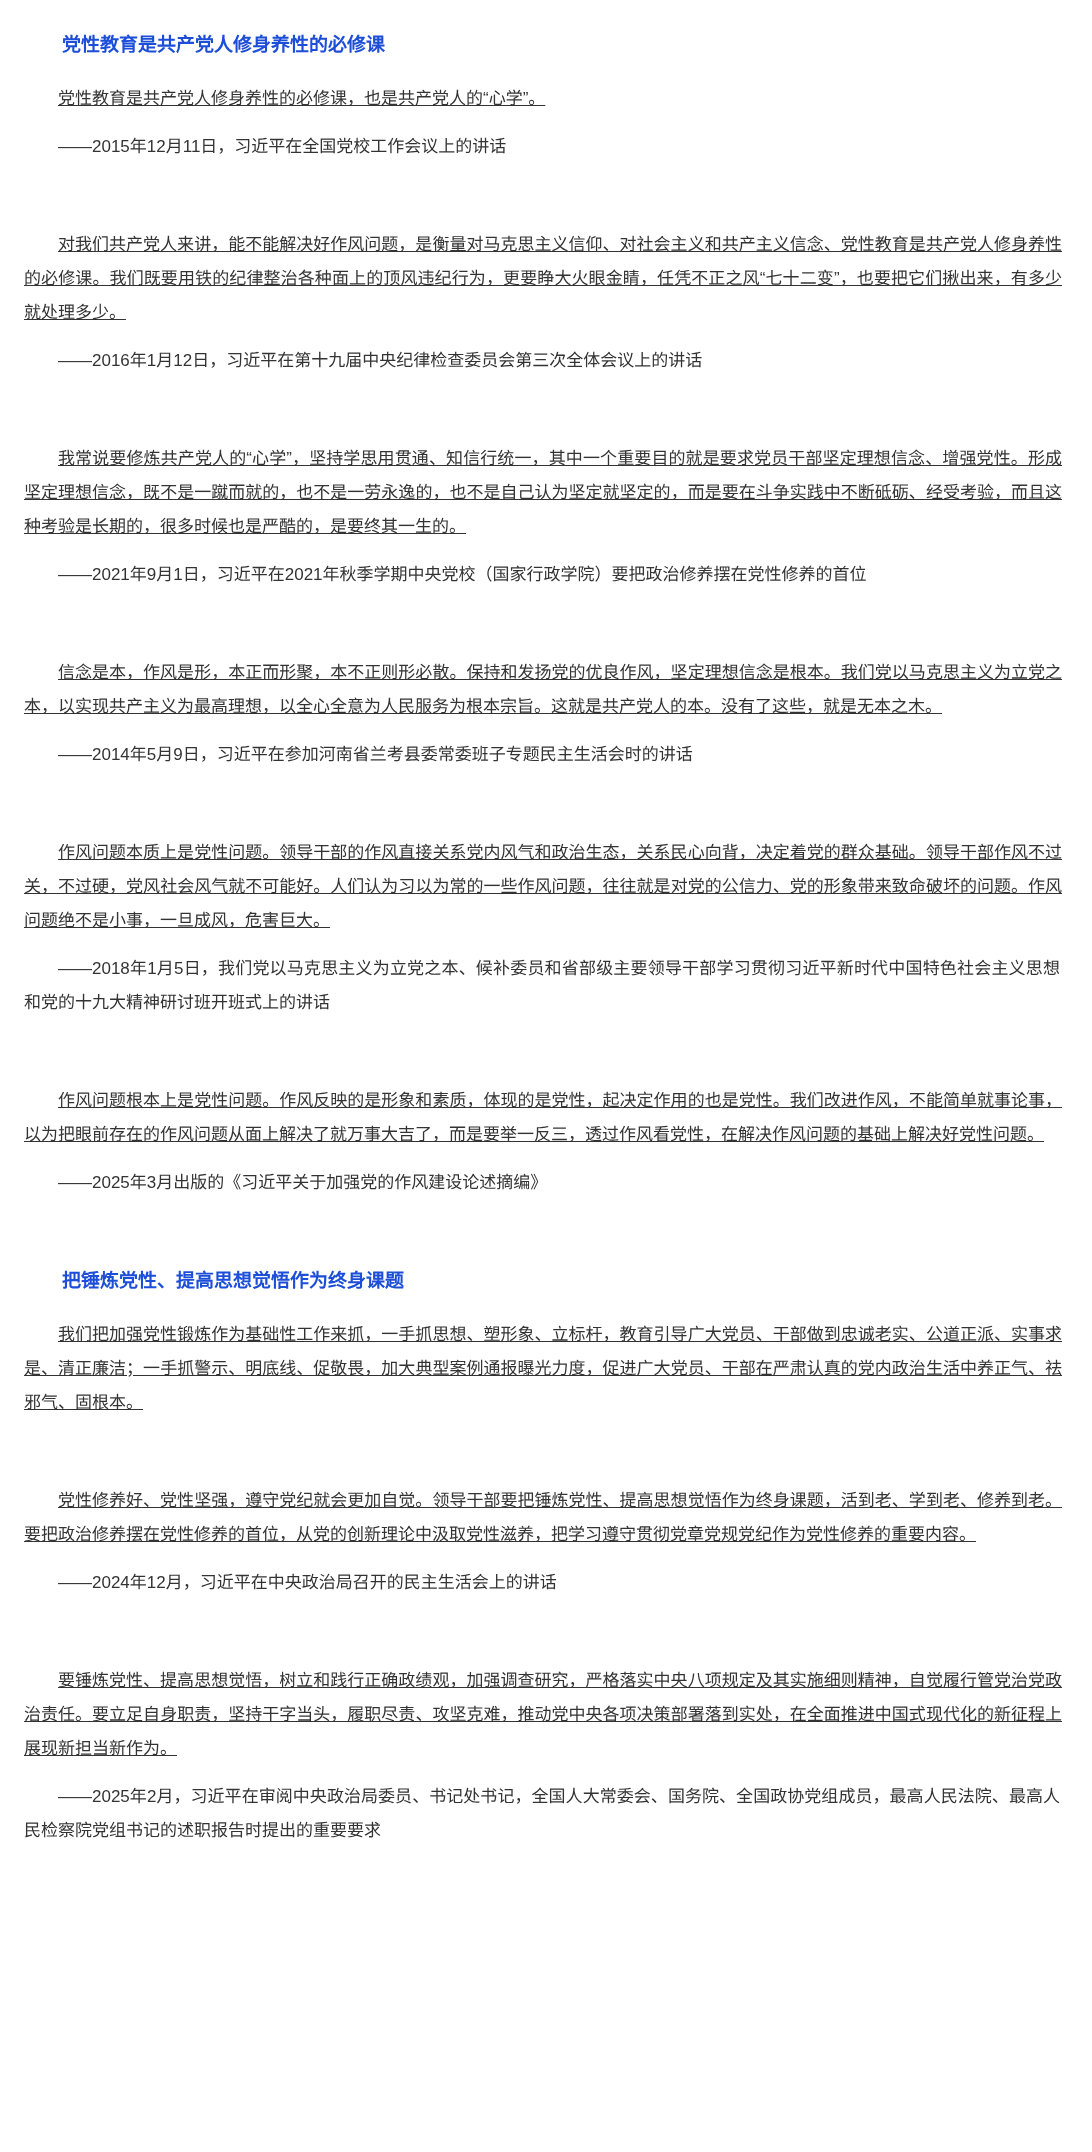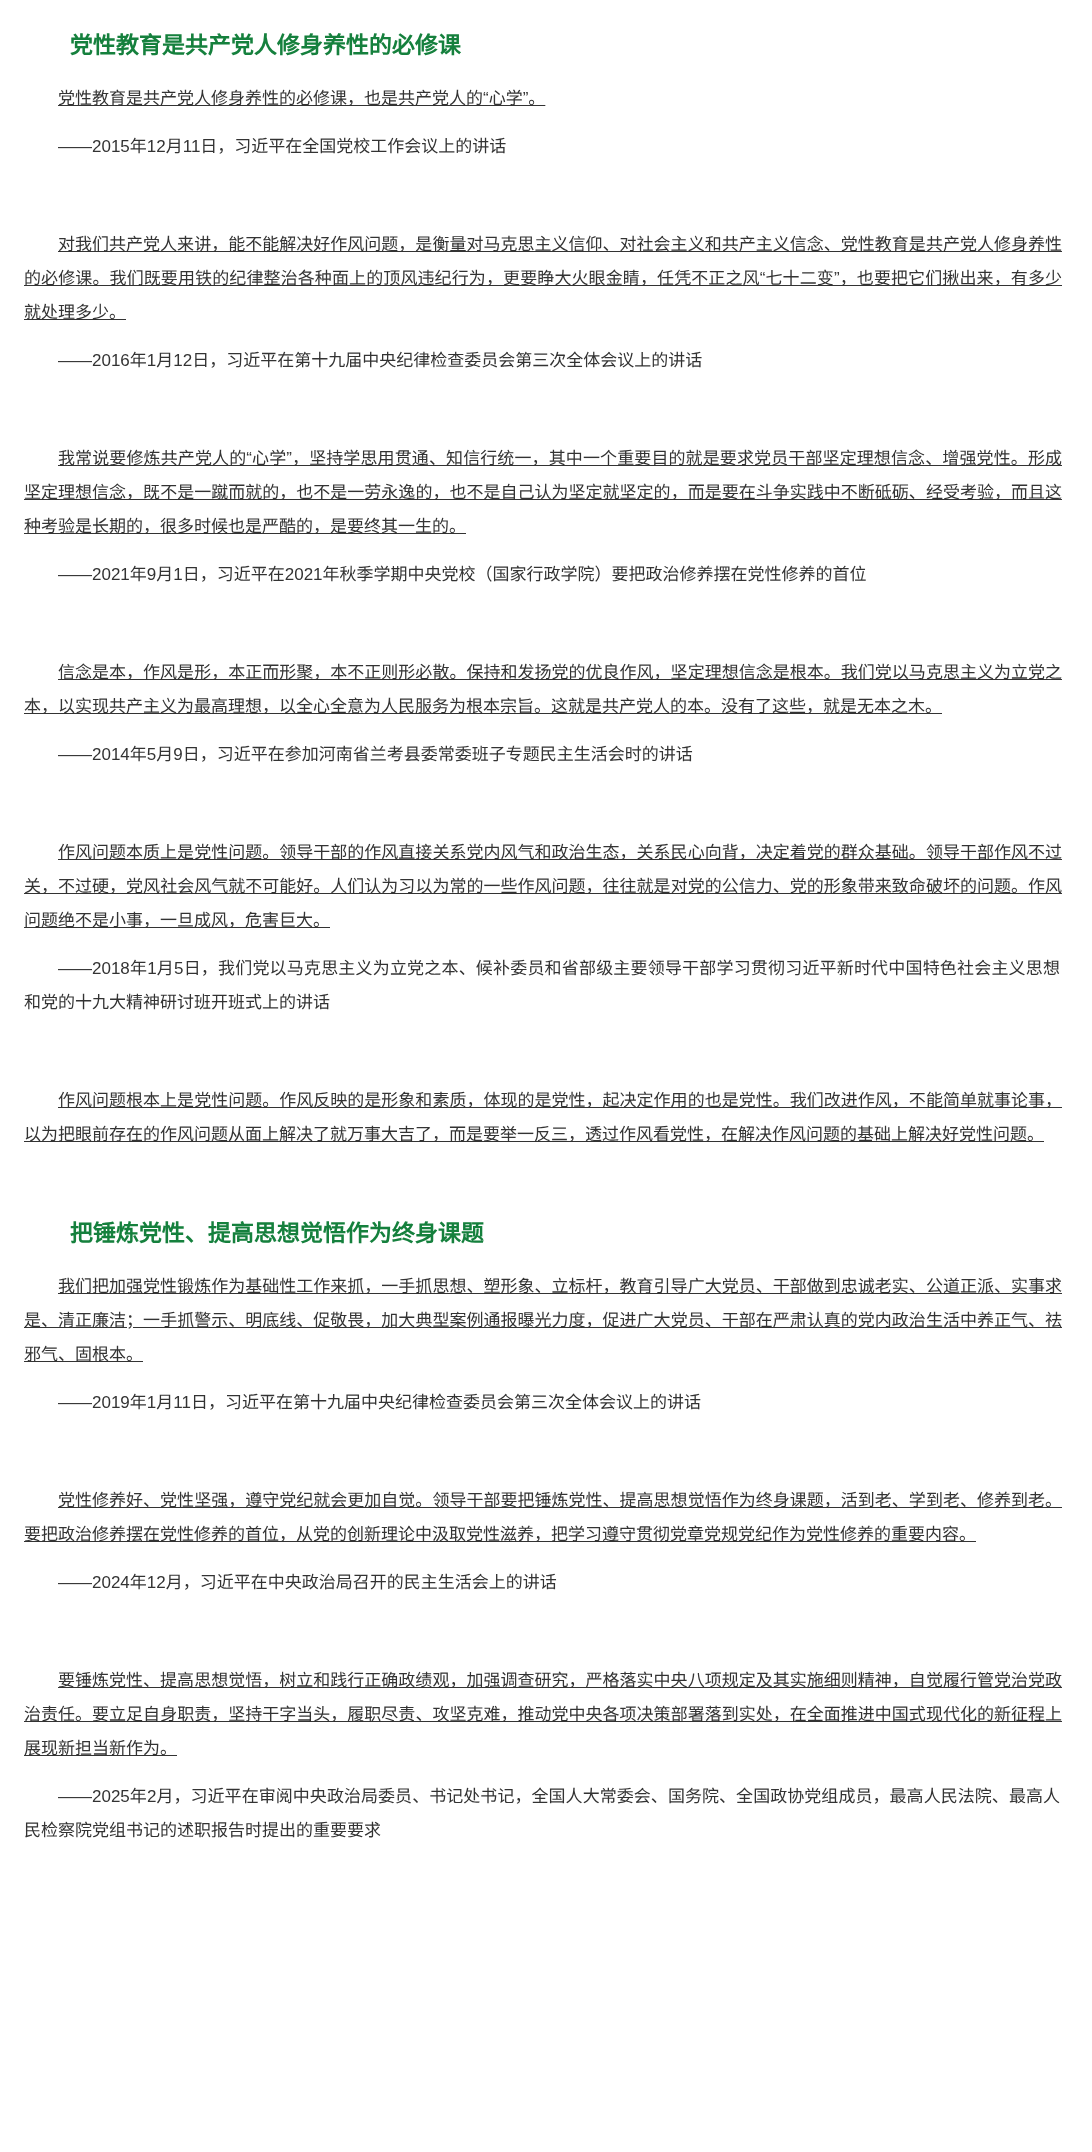--- a/index.html
+++ b/index.html
@@ -14,23 +14,23 @@
     font-family: "Liberation Sans", sans-serif;
     font-size: 17px;
     line-height: 34px;
     -webkit-font-smoothing: antialiased;
   }
   .page {
     padding: 28px 26px 40px 24px;
   }
   .section-heading {
     margin: 0;
-    font-size: 23px;
+    font-size: 19px;
     font-weight: bold;
-    color: #15803d;
+    color: #1d4ed8;
     text-indent: 2em;
     line-height: 34px;
   }
   .section + .section .section-heading {
     margin-top: 64px;
   }
   .quote-text {
     margin: 64px 4px 0 0;
     text-indent: 2em;
     text-align: justify;
@@ -57,23 +57,23 @@
       <p class="quote-source">——2016年1月12日，习近平在第十九届中央纪律检查委员会第三次全体会议上的讲话</p>
       <p class="quote-text">我常说要修炼共产党人的“心学”，坚持学思用贯通、知信行统一，其中一个重要目的就是要求党员干部坚定理想信念、增强党性。形成坚定理想信念，既不是一蹴而就的，也不是一劳永逸的，也不是自己认为坚定就坚定的，而是要在斗争实践中不断砥砺、经受考验，而且这种考验是长期的，很多时候也是严酷的，是要终其一生的。</p>
       <p class="quote-source">——2021年9月1日，习近平在2021年秋季学期中央党校（国家行政学院）要把政治修养摆在党性修养的首位</p>
     </section>
     <section class="section">
       <p class="quote-text">信念是本，作风是形，本正而形聚，本不正则形必散。保持和发扬党的优良作风，坚定理想信念是根本。我们党以马克思主义为立党之本，以实现共产主义为最高理想，以全心全意为人民服务为根本宗旨。这就是共产党人的本。没有了这些，就是无本之木。</p>
       <p class="quote-source">——2014年5月9日，习近平在参加河南省兰考县委常委班子专题民主生活会时的讲话</p>
       <p class="quote-text">作风问题本质上是党性问题。领导干部的作风直接关系党内风气和政治生态，关系民心向背，决定着党的群众基础。领导干部作风不过关，不过硬，党风社会风气就不可能好。人们认为习以为常的一些作风问题，往往就是对党的公信力、党的形象带来致命破坏的问题。作风问题绝不是小事，一旦成风，危害巨大。</p>
       <p class="quote-source">——2018年1月5日，我们党以马克思主义为立党之本、候补委员和省部级主要领导干部学习贯彻习近平新时代中国特色社会主义思想和党的十九大精神研讨班开班式上的讲话</p>
       <p class="quote-text">作风问题根本上是党性问题。作风反映的是形象和素质，体现的是党性，起决定作用的也是党性。我们改进作风，不能简单就事论事，以为把眼前存在的作风问题从面上解决了就万事大吉了，而是要举一反三，透过作风看党性，在解决作风问题的基础上解决好党性问题。</p>
+      <p class="quote-source">——2025年3月出版的《习近平关于加强党的作风建设论述摘编》</p>
     </section>
     <section class="section">
       <h3 class="section-heading">把锤炼党性、提高思想觉悟作为终身课题</h3>
       <p class="quote-text">我们把加强党性锻炼作为基础性工作来抓，一手抓思想、塑形象、立标杆，教育引导广大党员、干部做到忠诚老实、公道正派、实事求是、清正廉洁；一手抓警示、明底线、促敬畏，加大典型案例通报曝光力度，促进广大党员、干部在严肃认真的党内政治生活中养正气、祛邪气、固根本。</p>
-      <p class="quote-source">——2019年1月11日，习近平在第十九届中央纪律检查委员会第三次全体会议上的讲话</p>
       <p class="quote-text">党性修养好、党性坚强，遵守党纪就会更加自觉。领导干部要把锤炼党性、提高思想觉悟作为终身课题，活到老、学到老、修养到老。要把政治修养摆在党性修养的首位，从党的创新理论中汲取党性滋养，把学习遵守贯彻党章党规党纪作为党性修养的重要内容。</p>
       <p class="quote-source">——2024年12月，习近平在中央政治局召开的民主生活会上的讲话</p>
       <p class="quote-text">要锤炼党性、提高思想觉悟，树立和践行正确政绩观，加强调查研究，严格落实中央八项规定及其实施细则精神，自觉履行管党治党政治责任。要立足自身职责，坚持干字当头，履职尽责、攻坚克难，推动党中央各项决策部署落到实处，在全面推进中国式现代化的新征程上展现新担当新作为。</p>
       <p class="quote-source">——2025年2月，习近平在审阅中央政治局委员、书记处书记，全国人大常委会、国务院、全国政协党组成员，最高人民法院、最高人民检察院党组书记的述职报告时提出的重要要求</p>
     </section>
   </main>
 
 </body></html>

